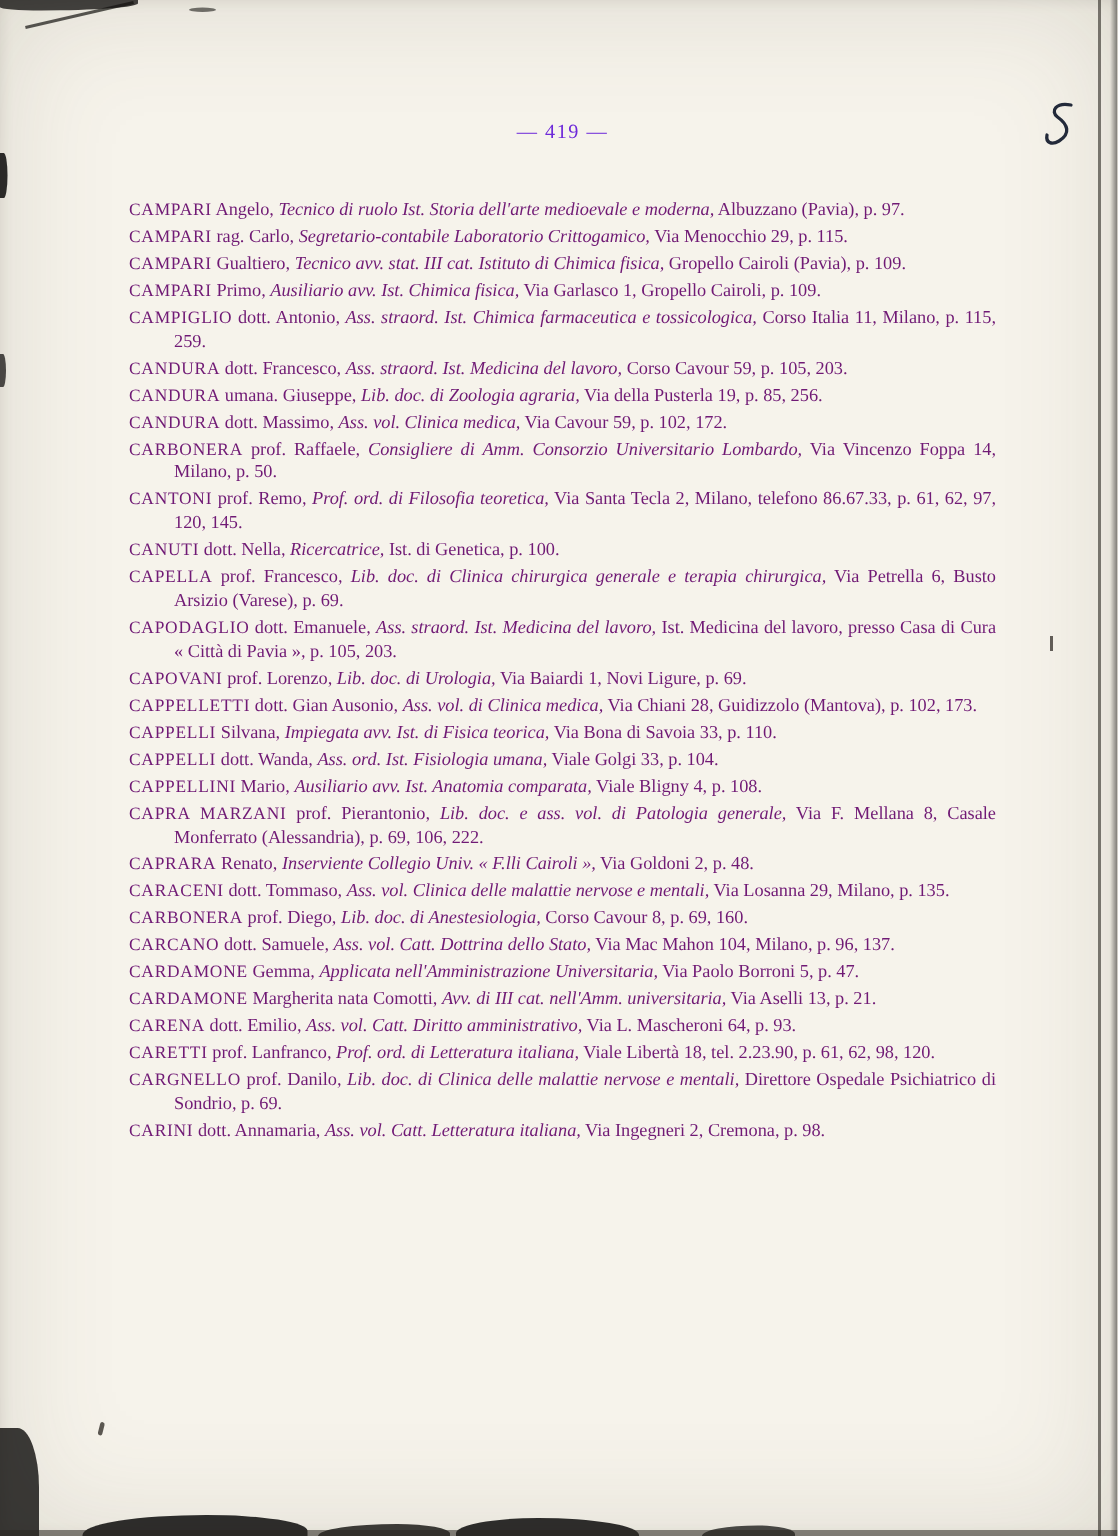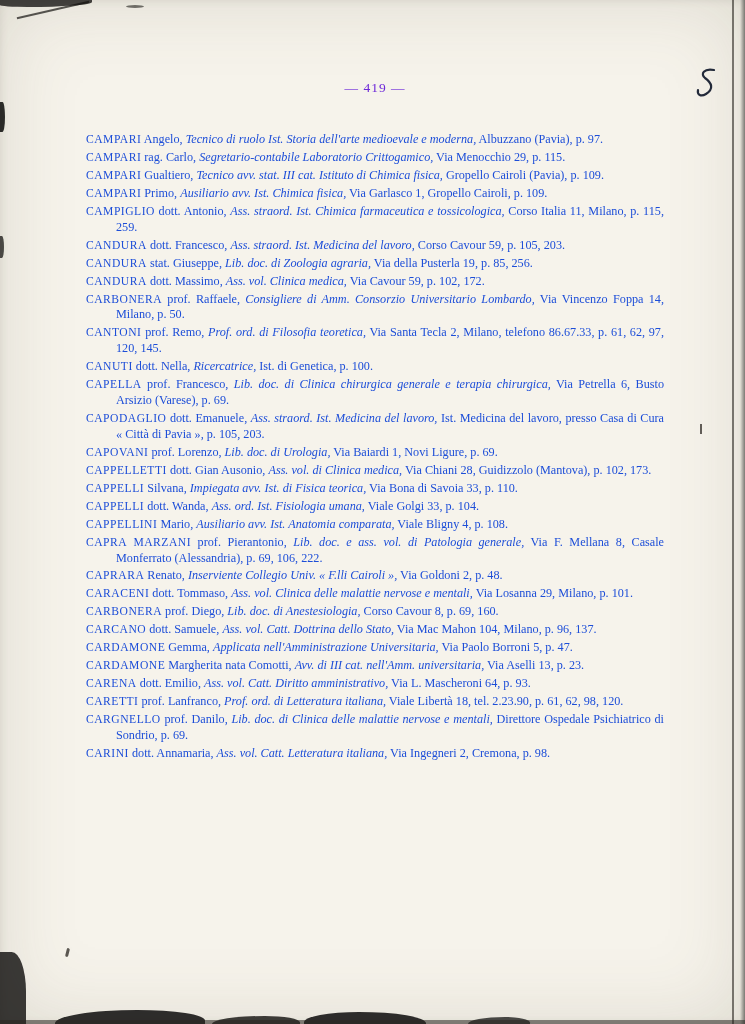--- a/index.html
+++ b/index.html
@@ -21,21 +21,21 @@
     position: absolute;
     top: 80px; left: 86px; width: 578px;
     text-align: center;
     font-size: 13.5px;
     letter-spacing: 1px;
     color: #6d28d9;
   }
   .content {
     position: absolute;
     top: 132px; left: 86px; width: 578px;
-    color: #1d4ed8;
+    color: #701a75;
   }
   p.entry {
     margin: 0 0 2.2px 0;
     padding-left: 30px;
     text-indent: -30px;
     font-size: 12.2px;
     line-height: 15.8px;
     text-align: justify;
   }
   .seg-name { letter-spacing: 0.5px; font-size: 11.6px; }
@@ -88,38 +88,38 @@
 
 <div class="page-number">— 419 —</div>
 
 <div class="content">
     <p class="entry"><span class="seg-name">CAMPARI</span><span class="seg-roman"> Angelo, </span><span class="seg-italic">Tecnico di ruolo Ist. Storia dell'arte medioevale e moderna,</span><span class="seg-roman"> Albuzzano (Pavia), p. 97.</span></p>
     <p class="entry"><span class="seg-name">CAMPARI</span><span class="seg-roman"> rag. Carlo, </span><span class="seg-italic">Segretario-contabile Laboratorio Crittogamico,</span><span class="seg-roman"> Via Menocchio 29, p. 115.</span></p>
     <p class="entry"><span class="seg-name">CAMPARI</span><span class="seg-roman"> Gualtiero, </span><span class="seg-italic">Tecnico avv. stat. III cat. Istituto di Chimica fisica,</span><span class="seg-roman"> Gropello Cairoli (Pavia), p. 109.</span></p>
     <p class="entry"><span class="seg-name">CAMPARI</span><span class="seg-roman"> Primo, </span><span class="seg-italic">Ausiliario avv. Ist. Chimica fisica,</span><span class="seg-roman"> Via Garlasco 1, Gropello Cairoli, p. 109.</span></p>
     <p class="entry"><span class="seg-name">CAMPIGLIO</span><span class="seg-roman"> dott. Antonio, </span><span class="seg-italic">Ass. straord. Ist. Chimica farmaceutica e tossicologica,</span><span class="seg-roman"> Corso Italia 11, Milano, p. 115, 259.</span></p>
     <p class="entry"><span class="seg-name">CANDURA</span><span class="seg-roman"> dott. Francesco, </span><span class="seg-italic">Ass. straord. Ist. Medicina del lavoro,</span><span class="seg-roman"> Corso Cavour 59, p. 105, 203.</span></p>
-    <p class="entry"><span class="seg-name">CANDURA</span><span class="seg-roman"> stat. Giuseppe, </span><span class="seg-italic">Lib. doc. di Zoologia agraria,</span><span class="seg-roman"> Via della Pusterla 19, p. 85, 256.</span></p>
+    <p class="entry"><span class="seg-name">CANDURA</span><span class="seg-roman"> umana. Giuseppe, </span><span class="seg-italic">Lib. doc. di Zoologia agraria,</span><span class="seg-roman"> Via della Pusterla 19, p. 85, 256.</span></p>
     <p class="entry"><span class="seg-name">CANDURA</span><span class="seg-roman"> dott. Massimo, </span><span class="seg-italic">Ass. vol. Clinica medica,</span><span class="seg-roman"> Via Cavour 59, p. 102, 172.</span></p>
     <p class="entry"><span class="seg-name">CARBONERA</span><span class="seg-roman"> prof. Raffaele, </span><span class="seg-italic">Consigliere di Amm. Consorzio Universitario Lombardo,</span><span class="seg-roman"> Via Vincenzo Foppa 14, Milano, p. 50.</span></p>
     <p class="entry"><span class="seg-name">CANTONI</span><span class="seg-roman"> prof. Remo, </span><span class="seg-italic">Prof. ord. di Filosofia teoretica,</span><span class="seg-roman"> Via Santa Tecla 2, Milano, telefono 86.67.33, p. 61, 62, 97, 120, 145.</span></p>
     <p class="entry"><span class="seg-name">CANUTI</span><span class="seg-roman"> dott. Nella, </span><span class="seg-italic">Ricercatrice,</span><span class="seg-roman"> Ist. di Genetica, p. 100.</span></p>
     <p class="entry"><span class="seg-name">CAPELLA</span><span class="seg-roman"> prof. Francesco, </span><span class="seg-italic">Lib. doc. di Clinica chirurgica generale e terapia chirurgica,</span><span class="seg-roman"> Via Petrella 6, Busto Arsizio (Varese), p. 69.</span></p>
     <p class="entry"><span class="seg-name">CAPODAGLIO</span><span class="seg-roman"> dott. Emanuele, </span><span class="seg-italic">Ass. straord. Ist. Medicina del lavoro,</span><span class="seg-roman"> Ist. Medicina del lavoro, presso Casa di Cura « Città di Pavia », p. 105, 203.</span></p>
     <p class="entry"><span class="seg-name">CAPOVANI</span><span class="seg-roman"> prof. Lorenzo, </span><span class="seg-italic">Lib. doc. di Urologia,</span><span class="seg-roman"> Via Baiardi 1, Novi Ligure, p. 69.</span></p>
     <p class="entry"><span class="seg-name">CAPPELLETTI</span><span class="seg-roman"> dott. Gian Ausonio, </span><span class="seg-italic">Ass. vol. di Clinica medica,</span><span class="seg-roman"> Via Chiani 28, Guidizzolo (Mantova), p. 102, 173.</span></p>
     <p class="entry"><span class="seg-name">CAPPELLI</span><span class="seg-roman"> Silvana, </span><span class="seg-italic">Impiegata avv. Ist. di Fisica teorica,</span><span class="seg-roman"> Via Bona di Savoia 33, p. 110.</span></p>
     <p class="entry"><span class="seg-name">CAPPELLI</span><span class="seg-roman"> dott. Wanda, </span><span class="seg-italic">Ass. ord. Ist. Fisiologia umana,</span><span class="seg-roman"> Viale Golgi 33, p. 104.</span></p>
     <p class="entry"><span class="seg-name">CAPPELLINI</span><span class="seg-roman"> Mario, </span><span class="seg-italic">Ausiliario avv. Ist. Anatomia comparata,</span><span class="seg-roman"> Viale Bligny 4, p. 108.</span></p>
     <p class="entry"><span class="seg-name">CAPRA MARZANI</span><span class="seg-roman"> prof. Pierantonio, </span><span class="seg-italic">Lib. doc. e ass. vol. di Patologia generale,</span><span class="seg-roman"> Via F. Mellana 8, Casale Monferrato (Alessandria), p. 69, 106, 222.</span></p>
     <p class="entry"><span class="seg-name">CAPRARA</span><span class="seg-roman"> Renato, </span><span class="seg-italic">Inserviente Collegio Univ. « F.lli Cairoli »,</span><span class="seg-roman"> Via Goldoni 2, p. 48.</span></p>
-    <p class="entry"><span class="seg-name">CARACENI</span><span class="seg-roman"> dott. Tommaso, </span><span class="seg-italic">Ass. vol. Clinica delle malattie nervose e mentali,</span><span class="seg-roman"> Via Losanna 29, Milano, p. 101.</span></p>
+    <p class="entry"><span class="seg-name">CARACENI</span><span class="seg-roman"> dott. Tommaso, </span><span class="seg-italic">Ass. vol. Clinica delle malattie nervose e mentali,</span><span class="seg-roman"> Via Losanna 29, Milano, p. 135.</span></p>
     <p class="entry"><span class="seg-name">CARBONERA</span><span class="seg-roman"> prof. Diego, </span><span class="seg-italic">Lib. doc. di Anestesiologia,</span><span class="seg-roman"> Corso Cavour 8, p. 69, 160.</span></p>
     <p class="entry"><span class="seg-name">CARCANO</span><span class="seg-roman"> dott. Samuele, </span><span class="seg-italic">Ass. vol. Catt. Dottrina dello Stato,</span><span class="seg-roman"> Via Mac Mahon 104, Milano, p. 96, 137.</span></p>
     <p class="entry"><span class="seg-name">CARDAMONE</span><span class="seg-roman"> Gemma, </span><span class="seg-italic">Applicata nell'Amministrazione Universitaria,</span><span class="seg-roman"> Via Paolo Borroni 5, p. 47.</span></p>
-    <p class="entry"><span class="seg-name">CARDAMONE</span><span class="seg-roman"> Margherita nata Comotti, </span><span class="seg-italic">Avv. di III cat. nell'Amm. universitaria,</span><span class="seg-roman"> Via Aselli 13, p. 23.</span></p>
+    <p class="entry"><span class="seg-name">CARDAMONE</span><span class="seg-roman"> Margherita nata Comotti, </span><span class="seg-italic">Avv. di III cat. nell'Amm. universitaria,</span><span class="seg-roman"> Via Aselli 13, p. 21.</span></p>
     <p class="entry"><span class="seg-name">CARENA</span><span class="seg-roman"> dott. Emilio, </span><span class="seg-italic">Ass. vol. Catt. Diritto amministrativo,</span><span class="seg-roman"> Via L. Mascheroni 64, p. 93.</span></p>
     <p class="entry"><span class="seg-name">CARETTI</span><span class="seg-roman"> prof. Lanfranco, </span><span class="seg-italic">Prof. ord. di Letteratura italiana,</span><span class="seg-roman"> Viale Libertà 18, tel. 2.23.90, p. 61, 62, 98, 120.</span></p>
     <p class="entry"><span class="seg-name">CARGNELLO</span><span class="seg-roman"> prof. Danilo, </span><span class="seg-italic">Lib. doc. di Clinica delle malattie nervose e mentali,</span><span class="seg-roman"> Direttore Ospedale Psichiatrico di Sondrio, p. 69.</span></p>
     <p class="entry"><span class="seg-name">CARINI</span><span class="seg-roman"> dott. Annamaria, </span><span class="seg-italic">Ass. vol. Catt. Letteratura italiana,</span><span class="seg-roman"> Via Ingegneri 2, Cremona, p. 98.</span></p>
   </div>
 
 <div class="vignette"></div>
 
 </body></html>

